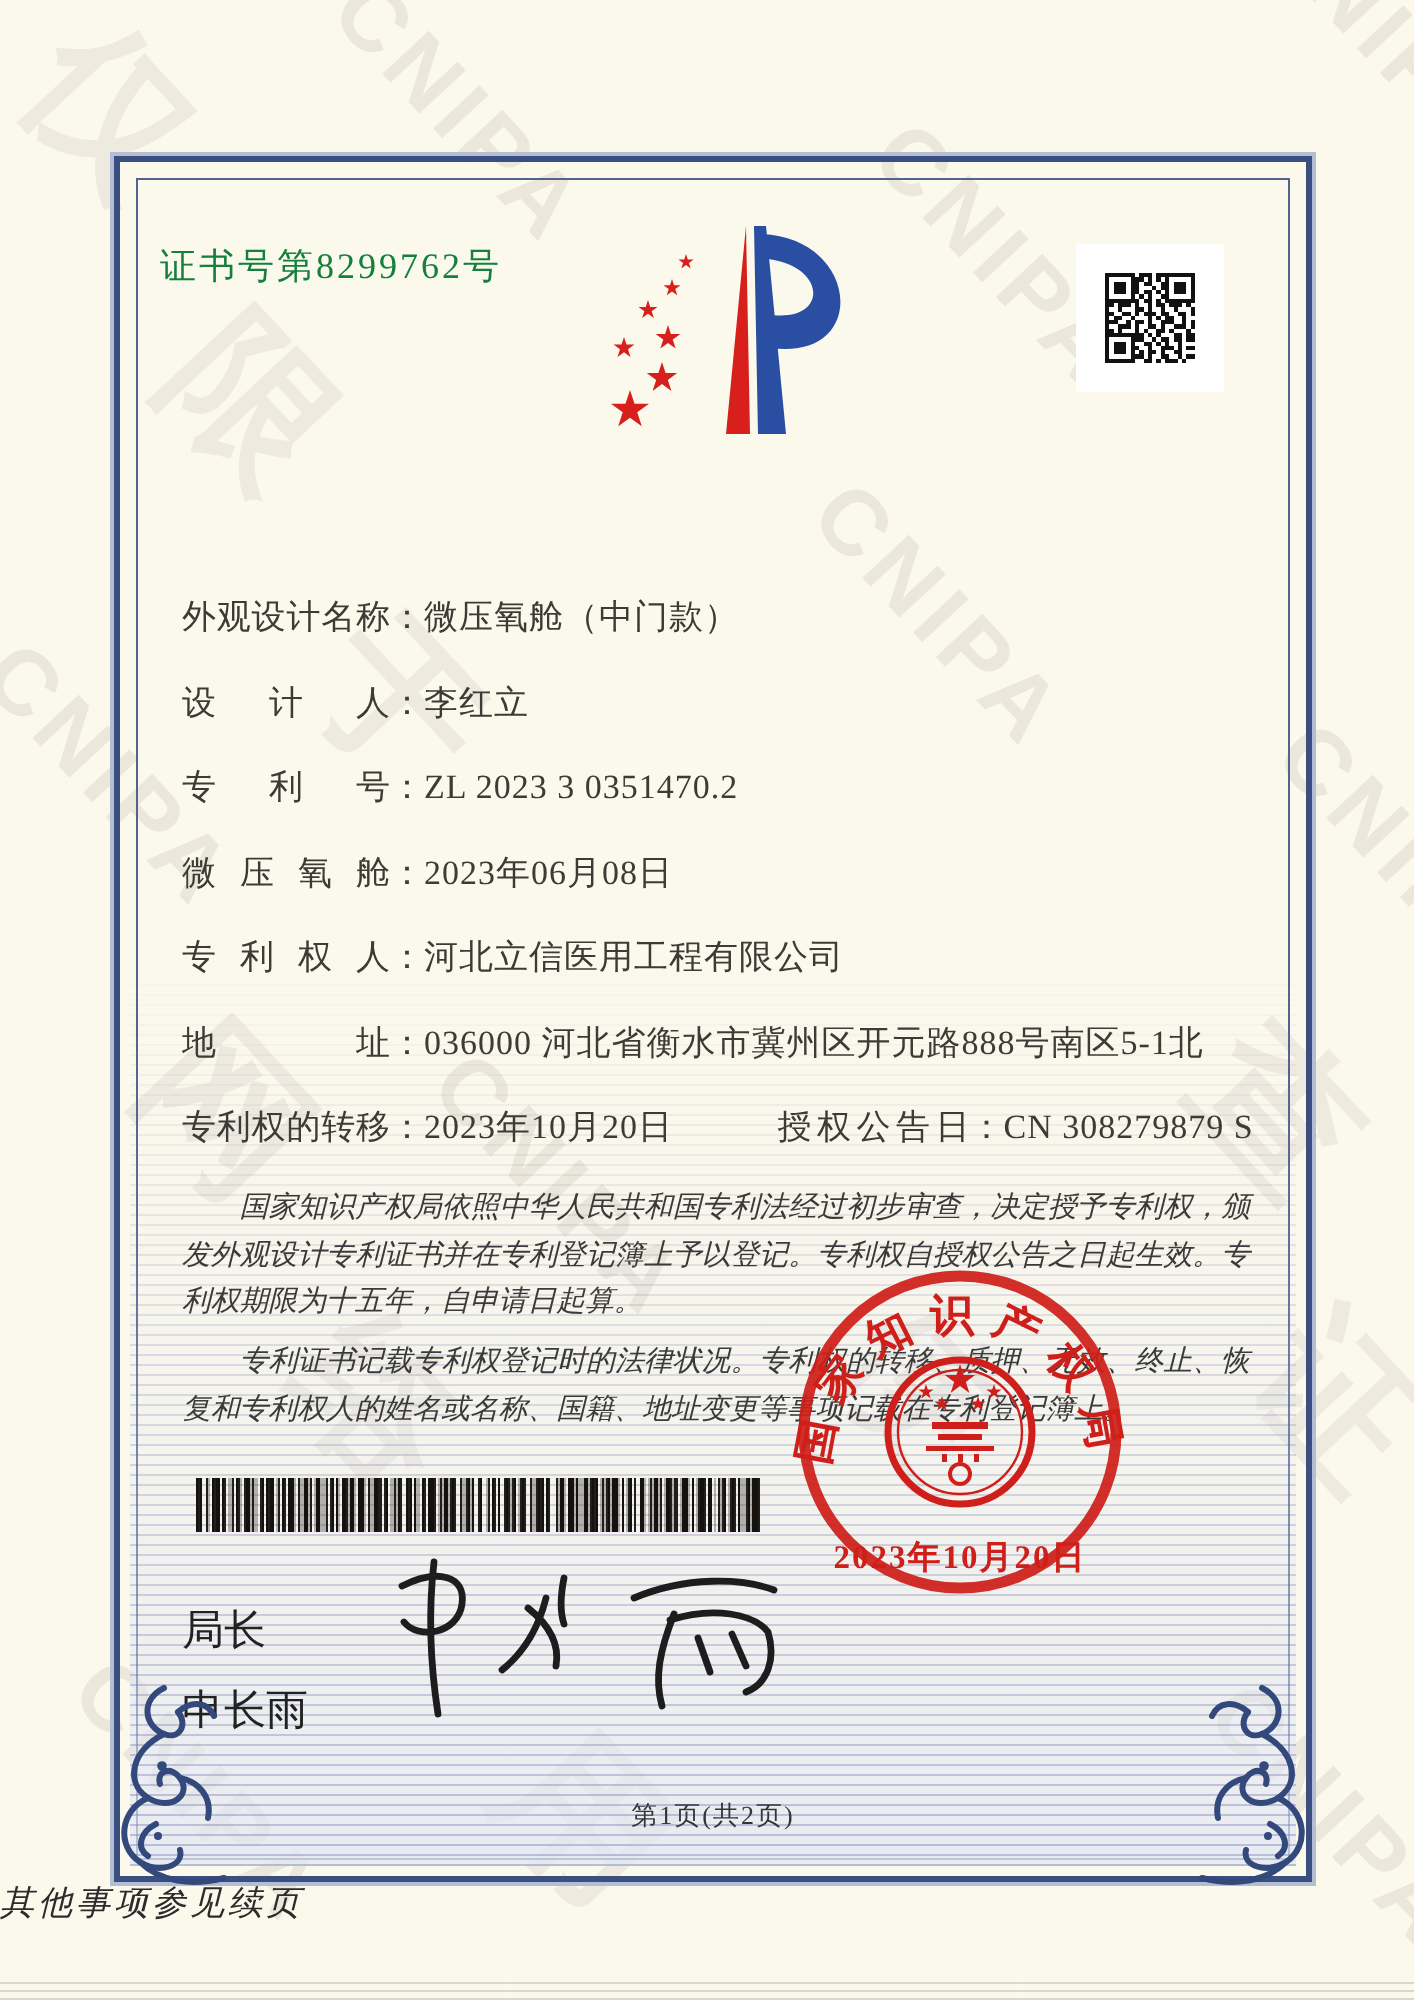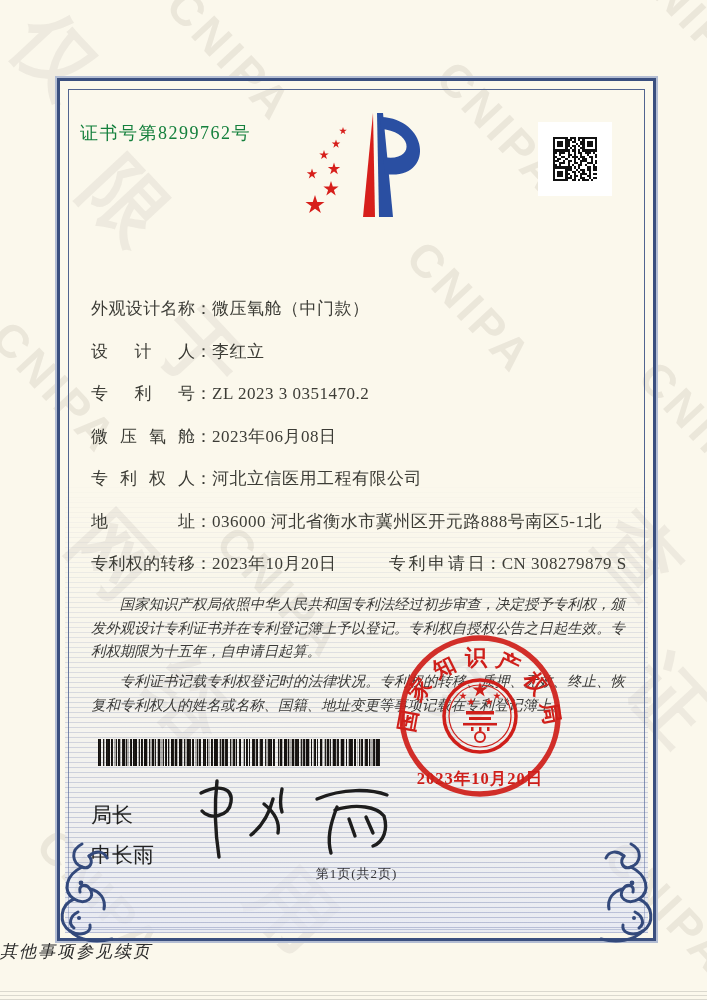--- a/index.html
+++ b/index.html
@@ -57,21 +57,21 @@
   .signer{position:absolute;left:31px;top:720px;z-index:1;font-family:"Liberation Sans",sans-serif;
           font-size:21px;color:#222;}
   .signer div{margin-bottom:12px;}
   .sig{position:absolute;left:125px;top:688px;z-index:1;}
 
   
   .seal{position:absolute;left:393px;top:632px;z-index:3;}
   .seal-date{position:absolute;left:400px;top:768px;width:160px;text-align:center;z-index:4;
              color:#cf1f1a;font-size:16.5px;font-weight:bold;letter-spacing:1px;}
 
-  .page-info{position:absolute;left:0;top:784px;width:100%;text-align:center;font-size:13px;
+  .page-info{position:absolute;left:0;top:818px;width:100%;text-align:center;font-size:13px;
              color:#35353a;z-index:1;letter-spacing:1px;}
 
   .cont-note{position:absolute;left:0;top:940px;width:100%;z-index:1;
              font-size:17px;font-style:italic;color:#2c2c2c;letter-spacing:2px;}
 
   .scan-edge{position:absolute;left:0;bottom:0;width:100%;height:10px;z-index:0;
      background:repeating-linear-gradient(0deg, rgba(120,120,118,.25) 0 1px, transparent 1px 4px);}
 </style>
 </head>
 <body>
@@ -205,21 +205,21 @@
     </div>
     <div class="frow">
       <span class="flabel">专利权人</span><span class="fcolon">：</span><span class="fvalue">河北立信医用工程有限公司</span>
     </div>
     <div class="frow">
       <span class="flabel">地址</span><span class="fcolon">：</span><span class="fvalue">036000 河北省衡水市冀州区开元路888号南区5-1北</span>
     </div>
     <div class="frow">
       <span class="flabel">专利权的转移</span><span class="fcolon">：</span><span class="fvalue">2023年10月20日</span>
       <span class="grant-no">
-        <span class="flabel">专利申请日</span><span class="fcolon">：</span><span class="fvalue">CN 308279879 S</span>
+        <span class="flabel">授权公告日</span><span class="fcolon">：</span><span class="fvalue">CN 308279879 S</span>
       </span>
     </div>
   </div>
 
   <div class="paras">
     <p>国家知识产权局依照中华人民共和国专利法经过初步审查，决定授予专利权，颁发外观设计专利证书并在专利登记簿上予以登记。专利权自授权公告之日起生效。专利权期限为十五年，自申请日起算。</p>
     <p>专利证书记载专利权登记时的法律状况。专利权的转移、质押、无效、终止、恢复和专利权人的姓名或名称、国籍、地址变更等事项记载在专利登记簿上。</p>
   </div>
 
   <svg class="barcode" width="283" height="27" viewBox="0 0 283 27">

